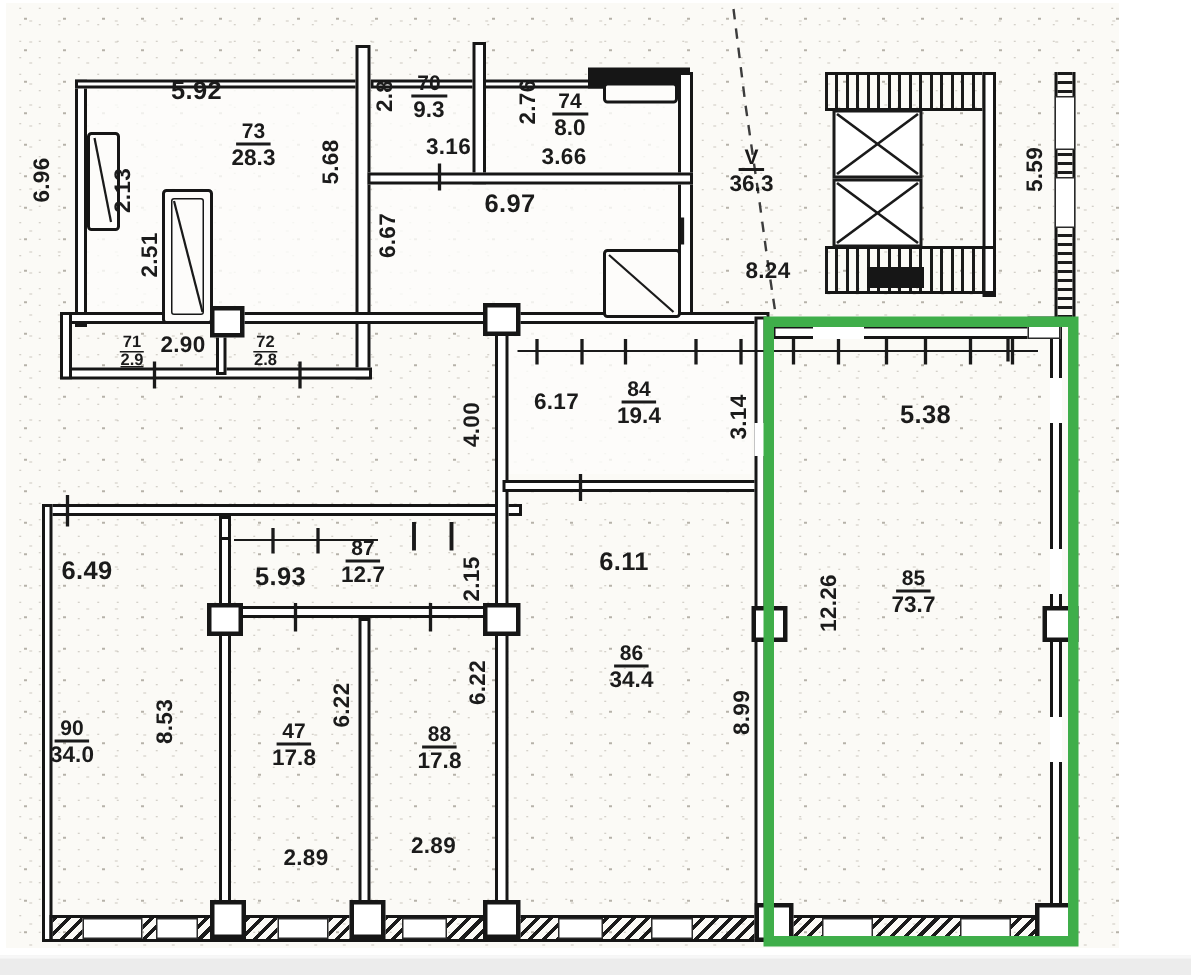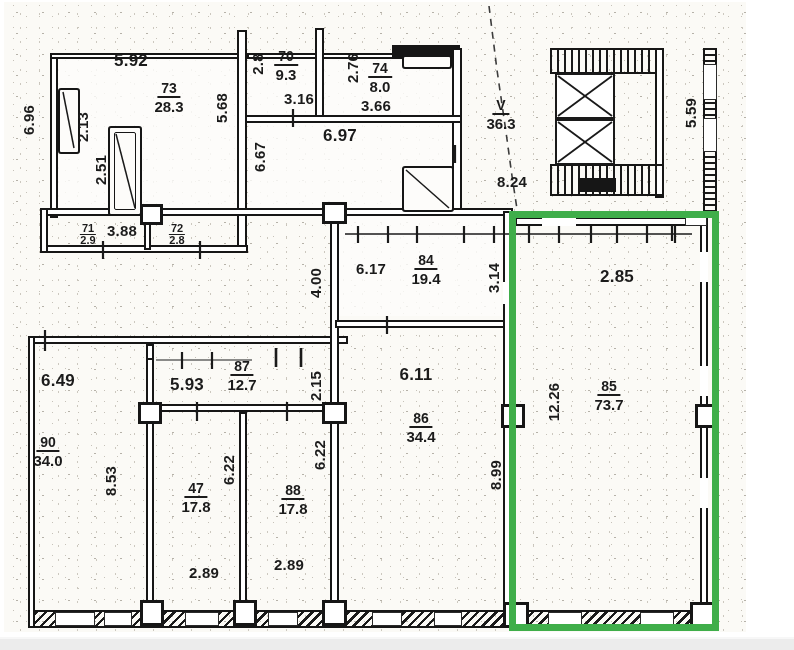--- a/index.html
+++ b/index.html
@@ -173,25 +173,25 @@
   <div class="dim v" style="left:100px;top:170px;">2.51</div>
   <div class="dim v" style="left:221px;top:108px;">5.68</div>
   <div class="dim v" style="left:257px;top:64px;">2.8</div>
   <div class="dim" style="left:299px;top:98px;">3.16</div>
   <div class="dim v" style="left:352px;top:68px;">2.76</div>
   <div class="dim" style="left:376px;top:105px;">3.66</div>
   <div class="dim big" style="left:340px;top:136px;text-align:center;">6.97</div>
   <div class="dim v" style="left:259px;top:157px;">6.67</div>
   <div class="dim" style="left:512px;top:181px;">8.24</div>
   <div class="dim v" style="left:690px;top:113px;">5.59</div>
-  <div class="dim" style="left:122px;top:230px;">3.88</div>
+  <div class="dim" style="left:122px;top:230px;">2.90</div>
   <div class="dim" style="left:371px;top:268px;">6.17</div>
   <div class="dim v" style="left:493px;top:278px;">3.14</div>
   <div class="dim v" style="left:315px;top:283px;">4.00</div>
-  <div class="dim big" style="left:617px;top:277px;">2.85</div>
+  <div class="dim big" style="left:617px;top:277px;">5.38</div>
   <div class="dim big" style="left:58px;top:381px;">6.49</div>
   <div class="dim big" style="left:187px;top:385px;">5.93</div>
   <div class="dim v" style="left:315px;top:386px;">2.15</div>
   <div class="dim big" style="left:416px;top:375px;">6.11</div>
   <div class="dim v" style="left:553px;top:402px;">12.26</div>
   <div class="dim v" style="left:495px;top:475px;">8.99</div>
   <div class="dim v" style="left:228px;top:470px;">6.22</div>
   <div class="dim v" style="left:319px;top:455px;">6.22</div>
   <div class="dim v" style="left:110px;top:481px;">8.53</div>
   <div class="dim" style="left:204px;top:572px;">2.89</div>
@@ -226,32 +226,32 @@
     <div class="area">19.4</div>
   </div>
   <div class="rlabel" style="left:242px;top:358px;">
     <span class="num">87</span>
     <div class="area">12.7</div>
   </div>
   <div class="rlabel" style="left:609px;top:378px;">
     <span class="num">85</span>
     <div class="area">73.7</div>
   </div>
-  <div class="rlabel" style="left:421px;top:410px;">
+  <div class="rlabel" style="left:421px;top:428px;">
     <span class="num">86</span>
     <div class="area">34.4</div>
   </div>
   <div class="rlabel" style="left:196px;top:480px;">
     <span class="num">47</span>
     <div class="area">17.8</div>
   </div>
   <div class="rlabel" style="left:293px;top:482px;">
     <span class="num">88</span>
     <div class="area">17.8</div>
   </div>
-  <div class="rlabel" style="left:48px;top:434px;">
+  <div class="rlabel" style="left:48px;top:478px;">
     <span class="num">90</span>
     <div class="area">34.0</div>
   </div>
 
   <div class="hl"></div>
   <div class="band"></div>
 </div>
 
 </body></html>

